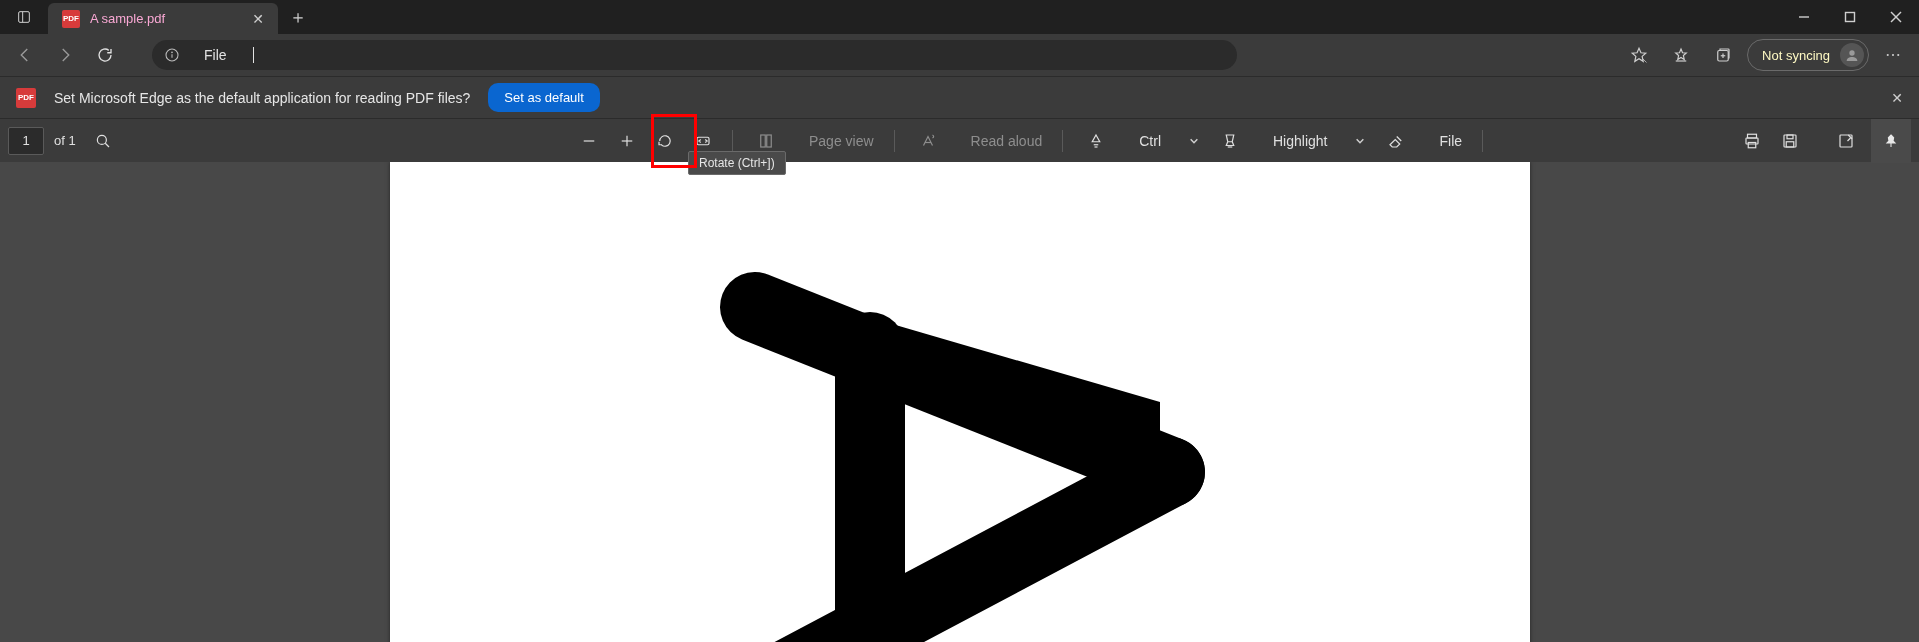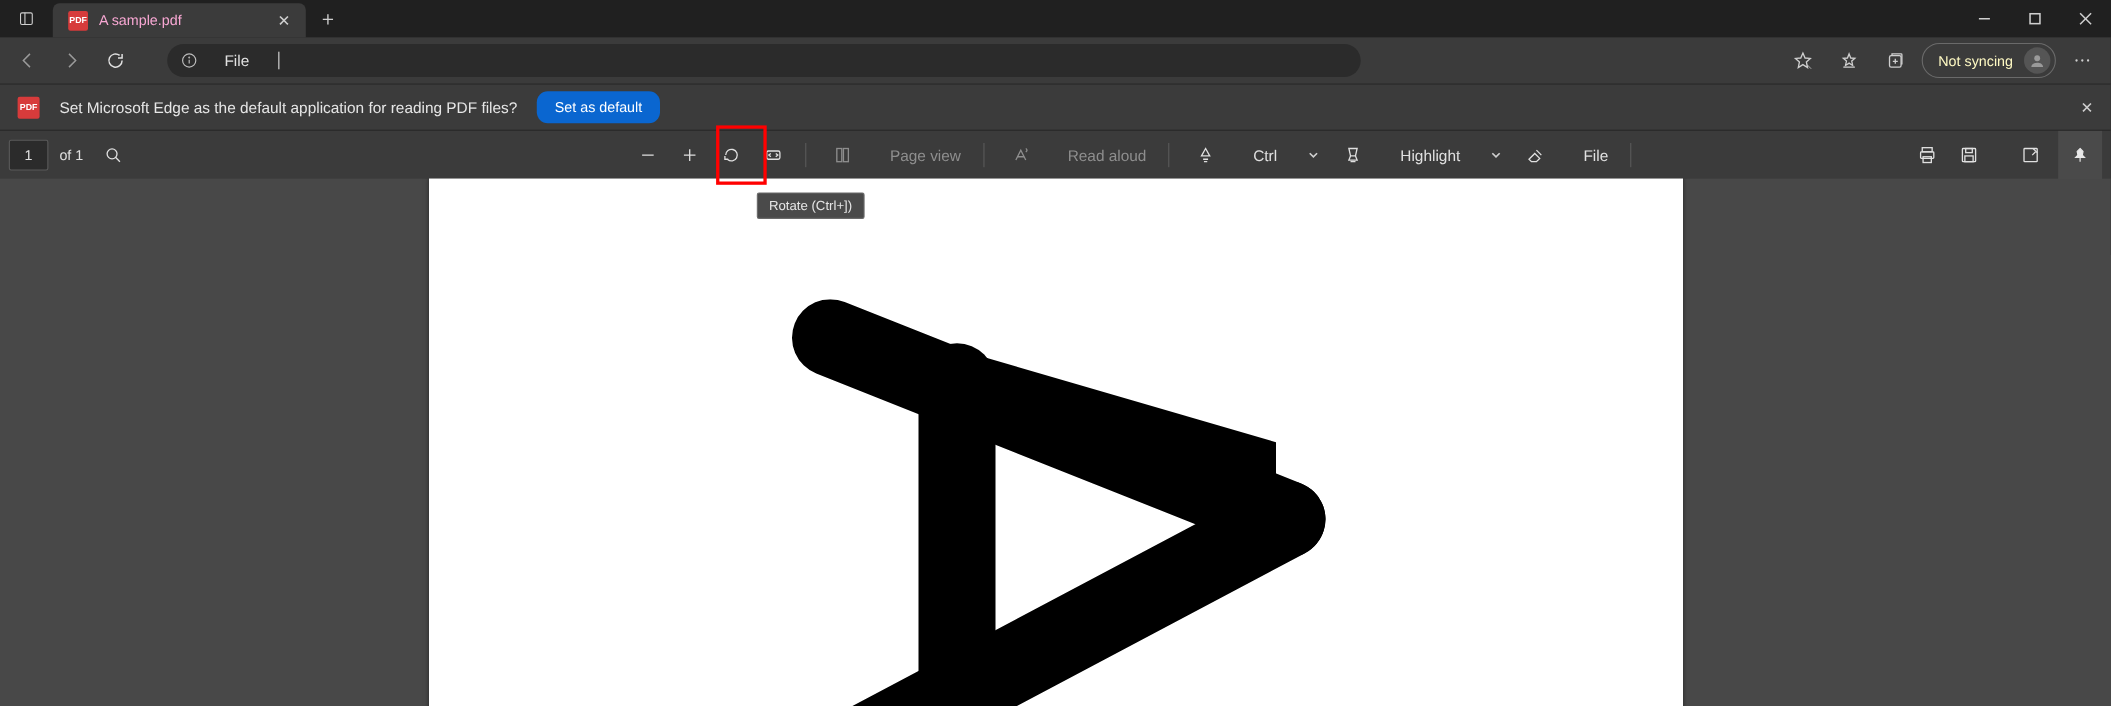--- a/index.html
+++ b/index.html
@@ -51,21 +51,21 @@
   .pdf-label { color:#8e8e8e; font-size:14px; padding:0 6px; }
   .pdf-label.active { color:#e0e0e0; }
   .vsep { width:1px; height:22px; background:#5a5a5a; margin:0 10px; }
   .pdf-group { display:flex; align-items:center; gap:18px; padding:0 4px; }
   .pdf-bar-center { position:absolute; left:570px; display:flex; align-items:center; }
   .pdf-bar-right { margin-left:auto; display:flex; align-items:center; }
   .chev { width:18px; display:flex; align-items:center; justify-content:center; }
   .chev svg { width:10px; height:10px; stroke:#cfcfcf; stroke-width:1.8; fill:none; }
   .highlight-box { position:absolute; border:3px solid #ff0000; pointer-events:none; z-index:50; }
   #hl-rotate { left:651px; top:-5px; width:46px; height:54px; }
-  .tooltip { position:absolute; left:688px; top:56px; background:#4a4a4a; border:1px solid #6a6a6a; color:#e6e6e6; font-size:12px; padding:4px 10px; border-radius:2px; white-space:nowrap; z-index:49; }
+  .tooltip { position:absolute; left:688px; top:32px; background:#4a4a4a; border:1px solid #6a6a6a; color:#e6e6e6; font-size:12px; padding:4px 10px; border-radius:2px; white-space:nowrap; z-index:49; }
   .pin-box { width:40px; height:44px; background:#4a4a4a; display:flex; align-items:center; justify-content:center; margin-left:6px; }
 
   
   .viewer { height:480px; background:#484848; display:flex; justify-content:center; overflow:hidden; }
   .page { width:1140px; height:1400px; background:#ffffff; margin-top:0; box-shadow:0 0 4px rgba(0,0,0,.5); display:flex; align-items:flex-start; justify-content:center; }
   .page svg { margin-top:110px; }
 </style>
 </head>
 <body>
 

